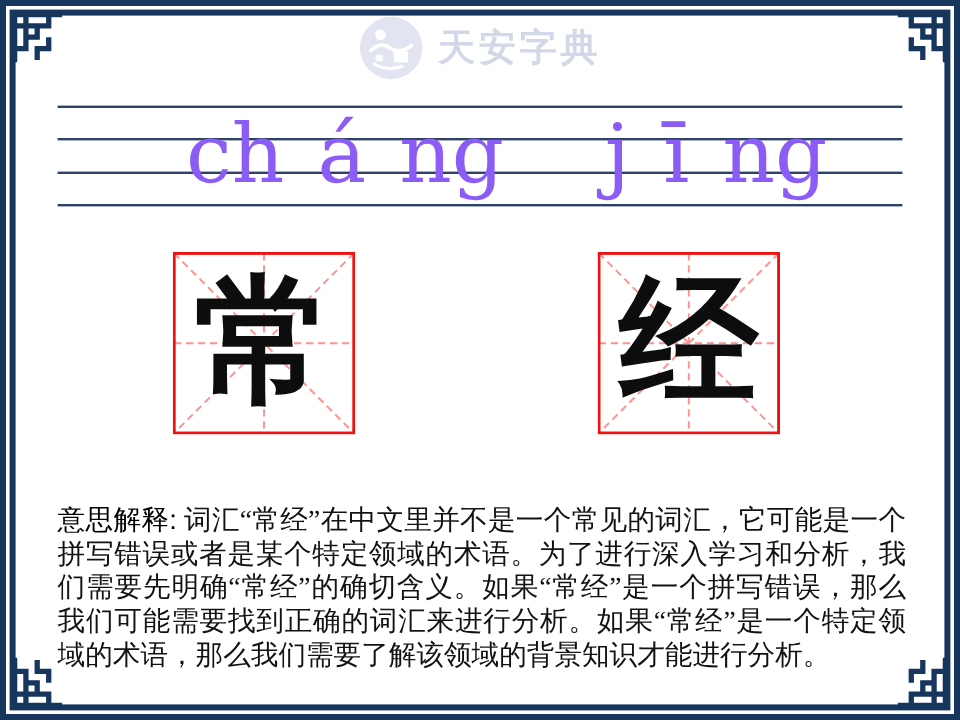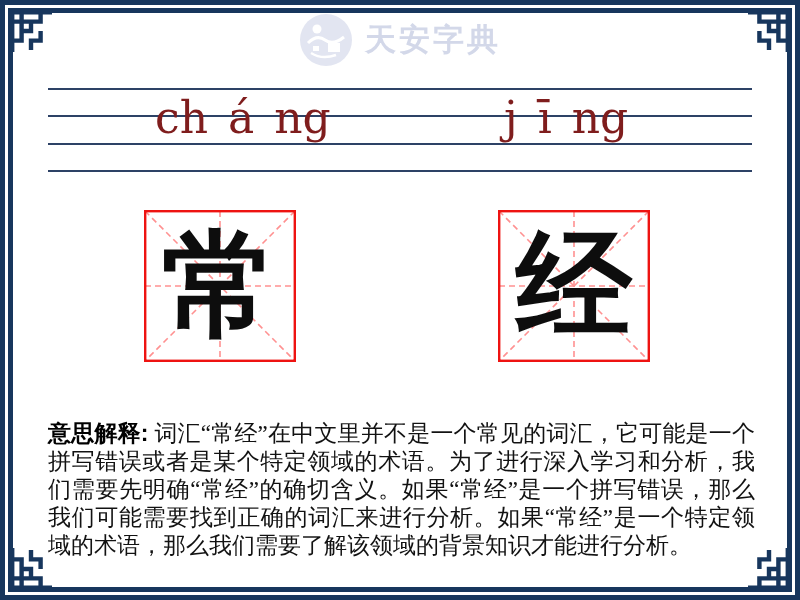--- a/index.html
+++ b/index.html
@@ -20,38 +20,38 @@
   .logo{position:absolute;top:13px;left:0;right:0;display:flex;justify-content:center;
         align-items:center;gap:12px;}
   .logo-text{display:flex;flex-direction:column;align-items:center;}
   .logo-title{font-family:"Liberation Serif","DejaVu Serif",serif;font-weight:bold;
         font-size:31px;letter-spacing:3px;color:#d3d8e9;line-height:1.05;}
   .logo-sub{font-size:11px;letter-spacing:8px;color:#dfe2ef;margin-top:3px;}
   
   .pinyin{position:absolute;left:48px;top:88px;width:704px;height:84px;}
   .rule{position:absolute;left:0;right:0;height:2px;background:#2d4266;}
   .rule.r1{top:0;}.rule.r2{top:27px;}.rule.r3{top:55px;}.rule.r4{top:82px;}
-  .syllable{position:absolute;top:8px;line-height:1;font-size:44px;color:#7f1d1d;
+  .syllable{position:absolute;top:8px;line-height:1;font-size:68px;color:#8b5cf6;
         font-family:"DejaVu Serif","Liberation Serif",serif;word-spacing:6px;white-space:pre;}
   .syllable.s1{left:107px;}
   .syllable.s2{left:456px;}
   
   .charbox{position:absolute;top:210px;width:152px;height:152px;}
   .charbox.b1{left:144px;}
   .charbox.b2{left:498px;}
   .charbox svg{position:absolute;inset:0;}
   .hanzi{position:absolute;inset:0;display:flex;align-items:center;justify-content:center;
         font-family:"Liberation Serif","DejaVu Serif",serif;font-weight:bold;
         font-size:116px;color:#0d0d0d;line-height:1;}
   
   .definition{position:absolute;left:48px;top:419px;width:707px;font-size:23px;
         line-height:28px;color:#121212;text-align:justify;
         font-family:"Liberation Serif","DejaVu Serif",serif;}
   .definition .label{font-family:"Liberation Sans","DejaVu Sans",sans-serif;
-        font-weight:bold;color:#000;}
+        font-weight:normal;color:#000;}
 </style>
 </head>
 <body>
 
 <div class="page">
 
   <div class="frame-outer"></div>
   <div class="frame-inner"></div>
 
   <svg class="corner tl" viewBox="0 0 42 42">

